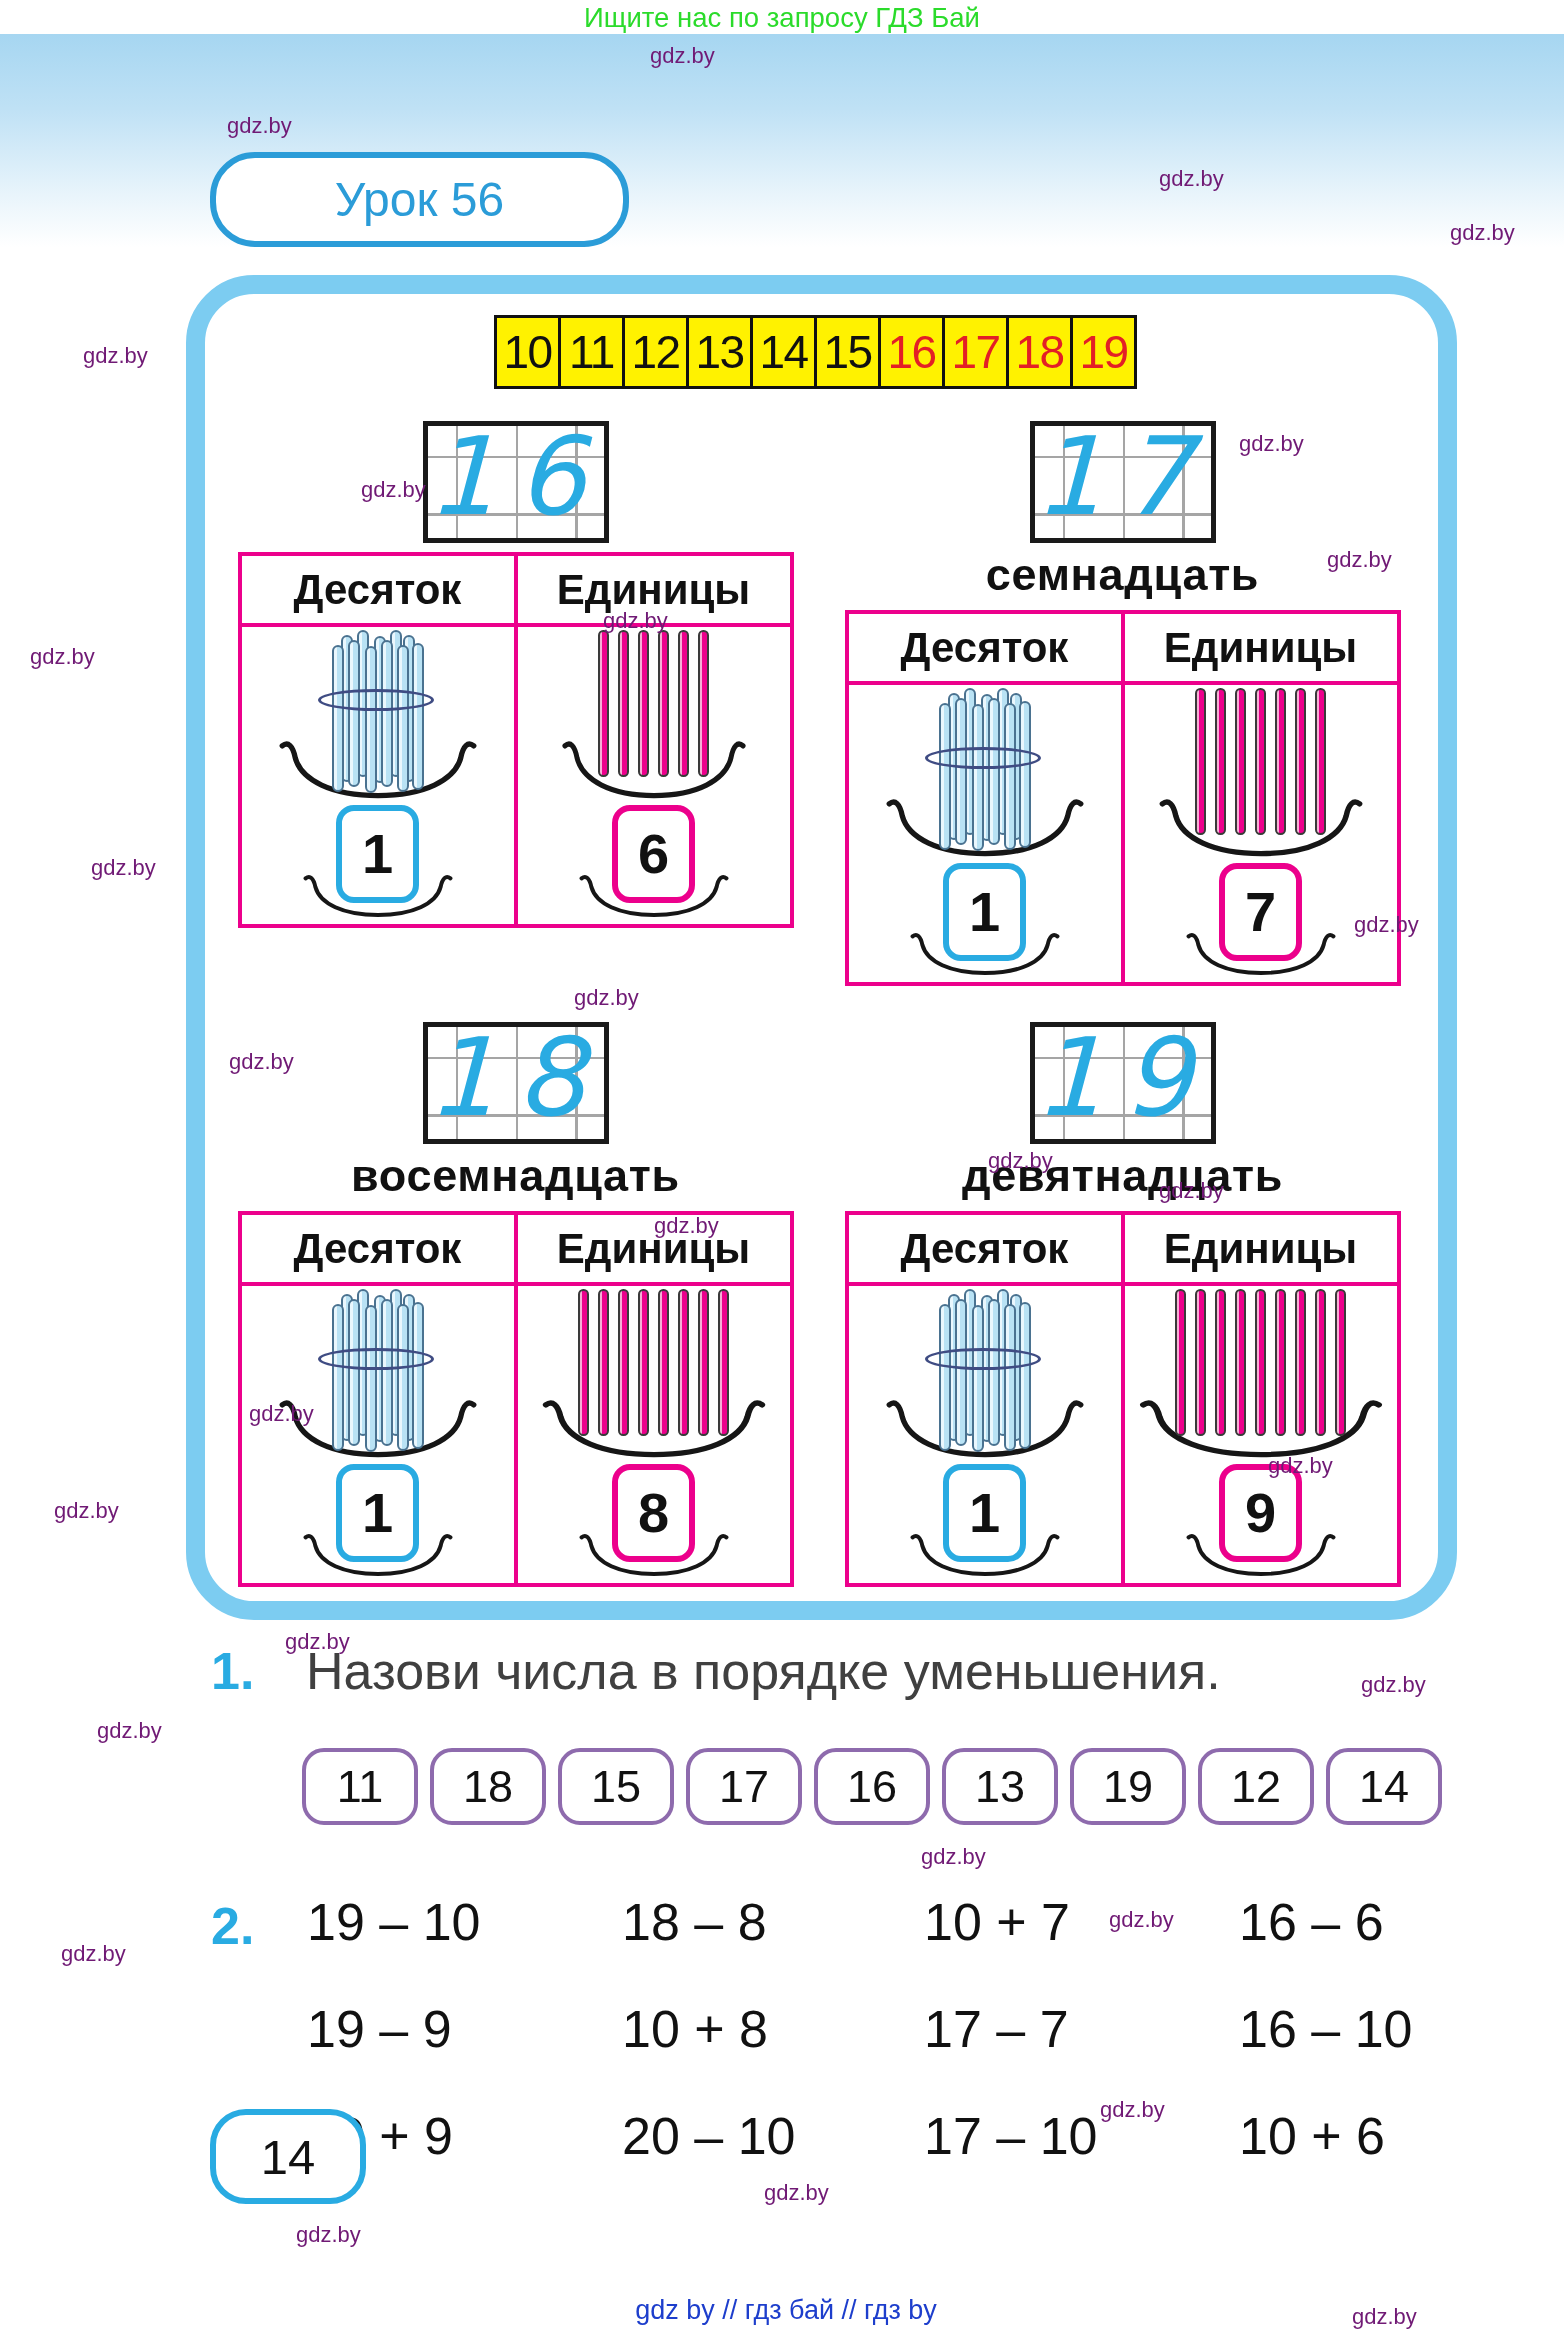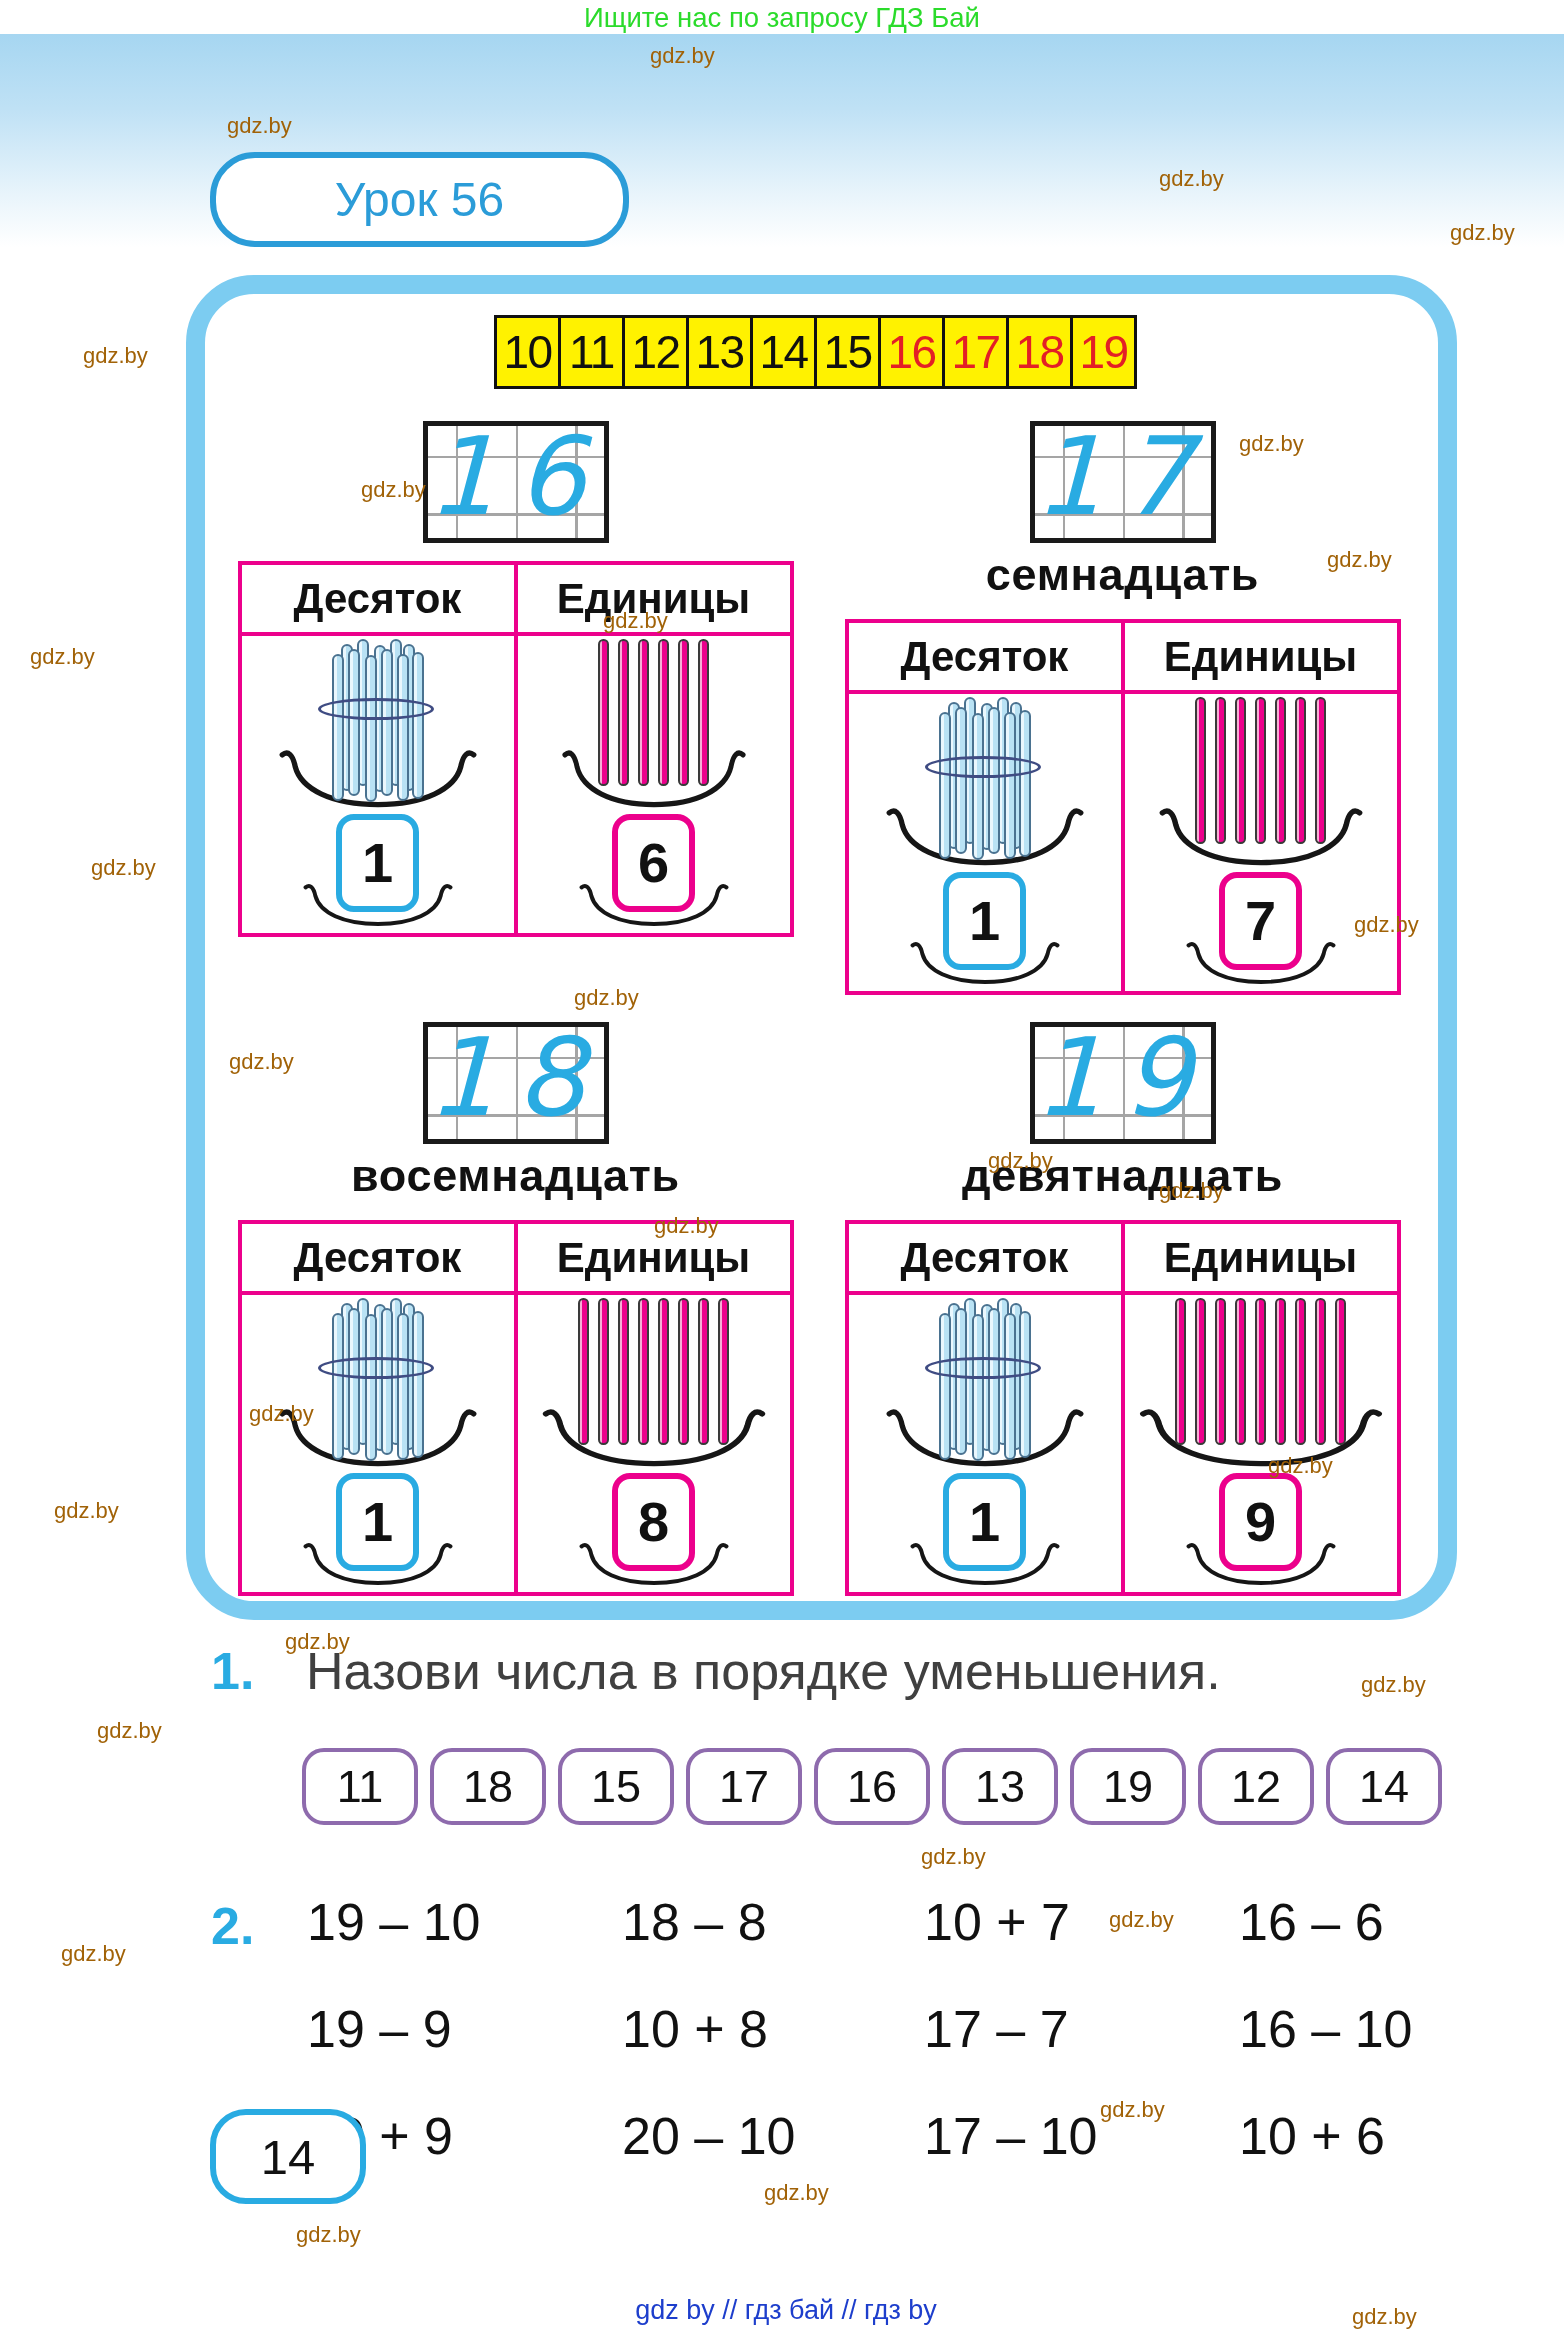--- a/index.html
+++ b/index.html
@@ -30,21 +30,21 @@
          border:5.2px solid #1a1a1a;background:#fff;display:flex;}
   .gl{position:absolute;background:#a5a5a5;}
   .gl.h{left:0;right:0;height:2.2px;}
   .gl.v{top:0;bottom:0;width:2.2px;}
   .wdigit{width:50%;height:100%;display:flex;align-items:center;justify-content:center;
           font-family:"DejaVu Sans",sans-serif;font-style:italic;
           font-size:108px;color:var(--cyan);position:relative;z-index:2;
           transform:translateY(-6px) skewX(-4deg);}
   .word{margin-top:6px;font-size:45px;font-weight:bold;color:#111;line-height:52px;
         letter-spacing:0.7px;white-space:nowrap;}
-  .ntable{margin-top:18px;width:556px;box-sizing:border-box;background:#fff;
+  .ntable{margin-top:9px;width:556px;box-sizing:border-box;background:#fff;
           border:4.5px solid var(--pink);}
   .thead{display:flex;border-bottom:4.5px solid var(--pink);}
   .th{flex:1;height:67px;display:flex;align-items:center;justify-content:center;
       font-size:42px;font-weight:bold;color:#111;}
   .th:first-child{border-right:4.5px solid var(--pink);}
   .tbody{display:flex;height:297px;}
   .tcol{flex:1;display:flex;flex-direction:column;align-items:center;
         justify-content:space-between;padding:3px 0 2.2px;box-sizing:border-box;overflow:visible;}
   .tcol:first-child{border-right:4.5px solid var(--pink);}
   .holder{position:relative;display:flex;justify-content:center;align-items:flex-start;}
@@ -72,21 +72,21 @@
   .chip{width:116px;height:77px;box-sizing:border-box;border:4.5px solid var(--purple);
         border-radius:22px;background:#fff;display:flex;align-items:center;justify-content:center;
         font-size:45px;color:#111;}
   .ex2col{position:absolute;top:1896px;display:flex;flex-direction:column;gap:55px;
           font-size:52px;color:#111;line-height:52px;white-space:pre;}
   .pagenum{position:absolute;left:210px;top:2109px;width:156px;height:95px;box-sizing:border-box;
            border:6.7px solid var(--cyan);border-radius:36px;background:#fff;
            display:flex;align-items:center;justify-content:center;font-size:49px;color:#111;}
   .footer{position:absolute;left:0;right:0;top:2295px;text-align:center;
           font-size:27px;color:var(--footerblue);padding-left:8px;}
-  .wm{position:absolute;font-size:22px;color:#a16207;white-space:nowrap;z-index:9;}
+  .wm{position:absolute;font-size:22px;color:#701a75;white-space:nowrap;z-index:9;}
 </style>
 </head>
 <body>
 
 <div class="page" style="--pink: #EC008C; --cyan: #29ABE2; --boxblue: #7CCCF1; --lessonblue: #2B9CD8; --yellow: #FFF200; --red: #E31F26; --purple: #8E6BAD; --green: #2BDB2B; --footerblue: #1D3ECC;">
   <div class="promo">Ищите нас по запросу ГДЗ Бай</div>
   <div class="band"></div>
   <div class="lesson">
     <span>Урок 56</span>
   </div>

